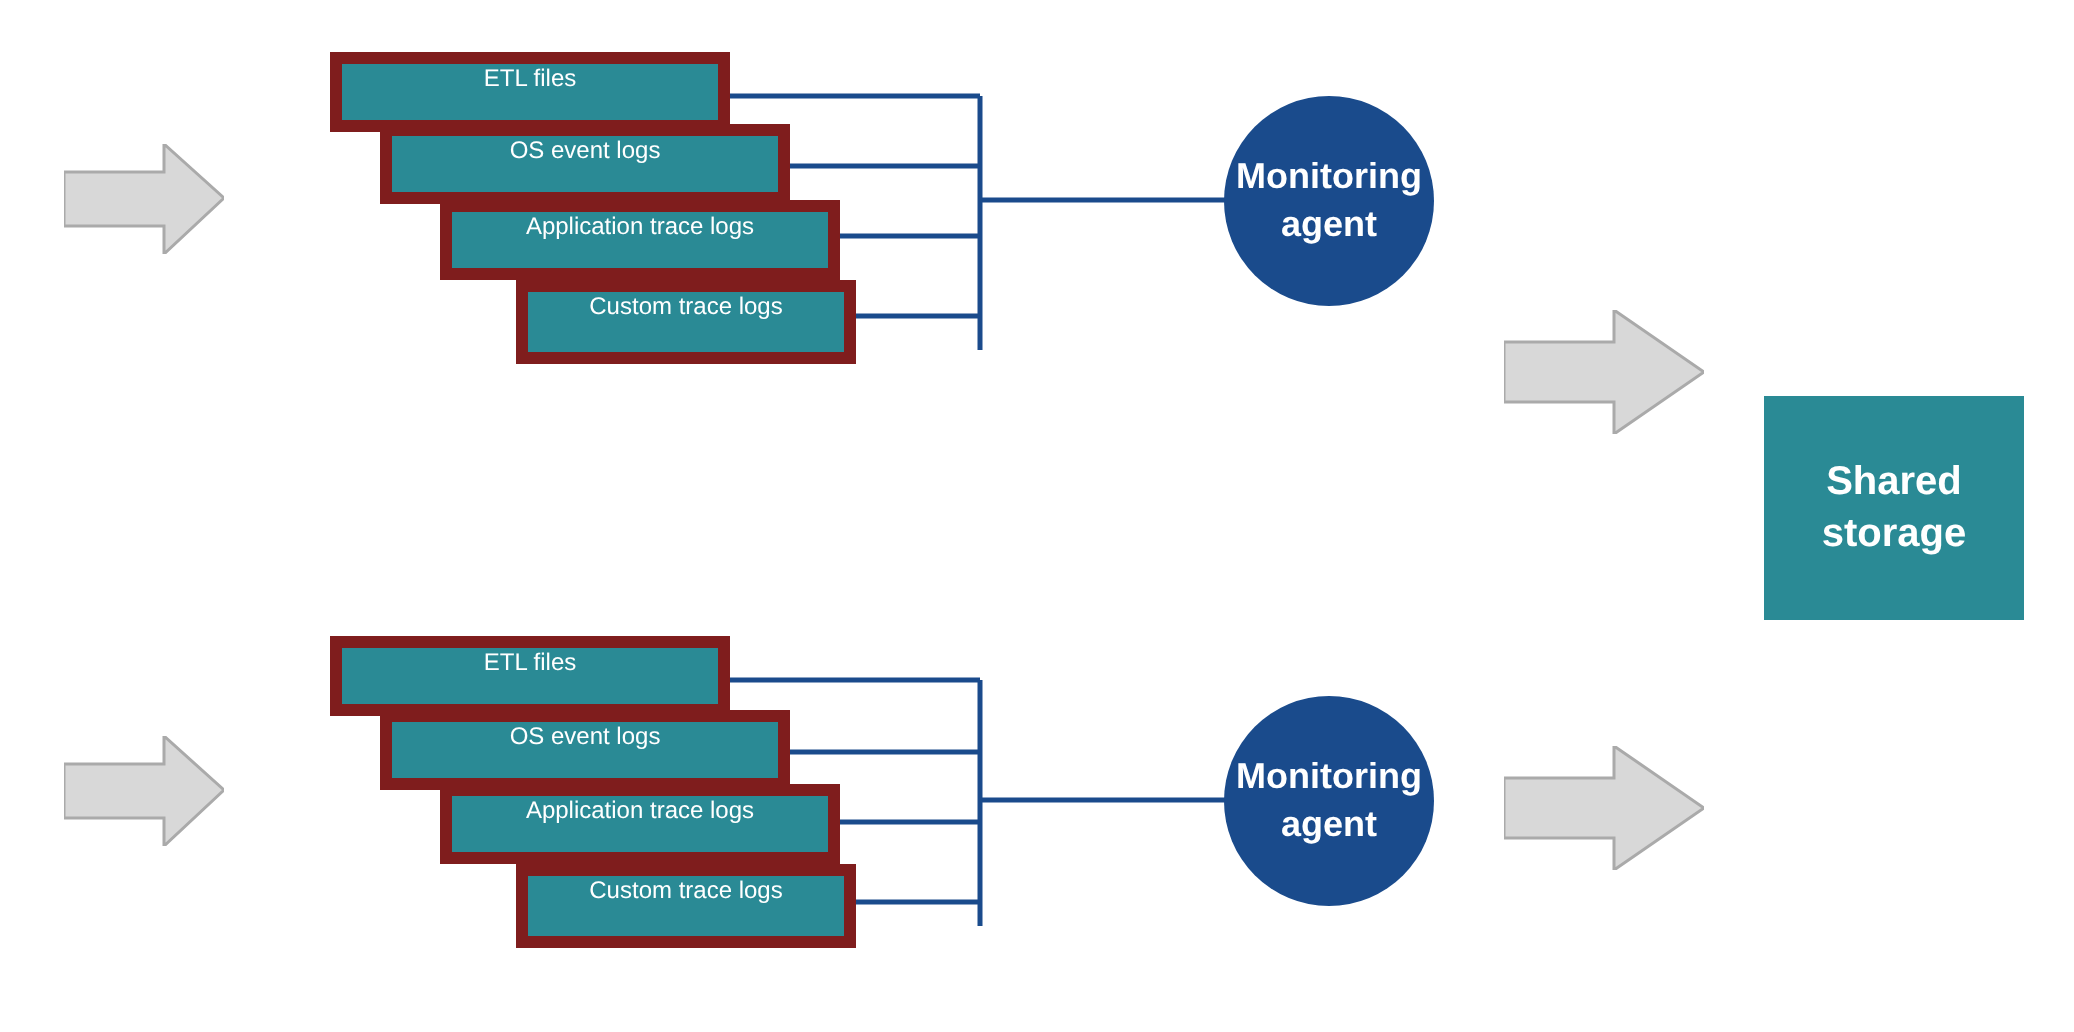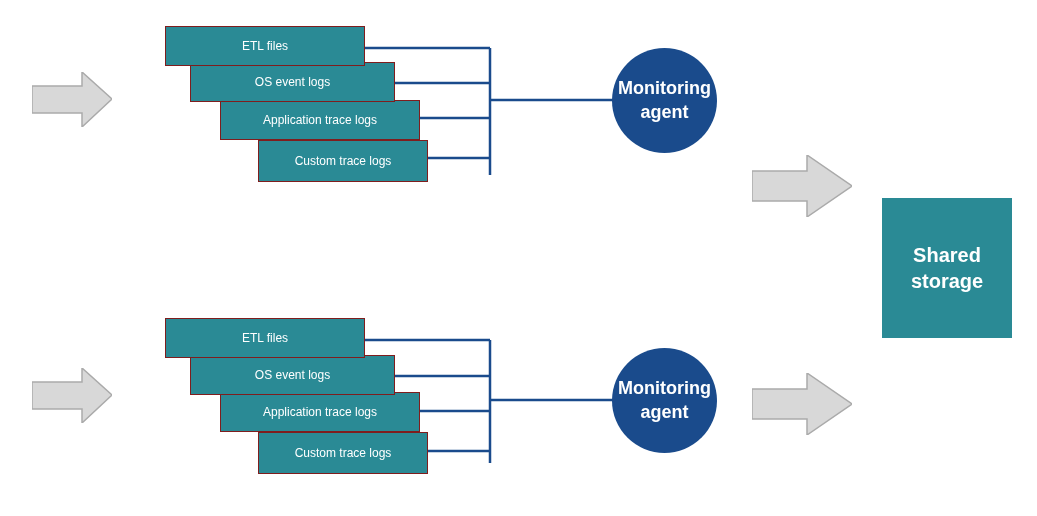--- a/index.html
+++ b/index.html
@@ -17,24 +17,23 @@
       width: 1037px;
       height: 516px;
     }
 
     .log-box {
       background: #2a8a95;
       color: #fff;
       font-size: 13px;
       font-weight: 500;
       display: flex;
-      align-items: center;
       justify-content: center;
       text-align: center;
-      border: 1px solid #7f1d1d;
+      border: 6px solid #7f1d1d;
       position: relative;
     }
 
     
     .agent-circle {
       position: absolute;
       border-radius: 50%;
       background: #1a4b8c;
       color: #fff;
       display: flex;
@@ -168,18 +167,18 @@
     <span style="white-space:pre-line;">Monitoring
 agent</span>
   </div>
 
   <div style="position:absolute; left:752px; top:373px;">
     <svg width="100" height="62" viewBox="0 0 100 62">
       <polygon points="0,16 55,16 55,0 100,31 55,62 55,46 0,46" fill="#d8d8d8" stroke="#aaa" stroke-width="1.5"></polygon>
     </svg>
   </div>
 
-  <div class="shared-storage" style="width:130px; height:140px; left:882px; top:198px;">
+  <div class="shared-storage" style="width:130px; height:112px; left:882px; top:198px;">
     <span style="white-space:pre-line;">Shared
 storage</span>
   </div>
 
 </div>
 
 </body></html>

